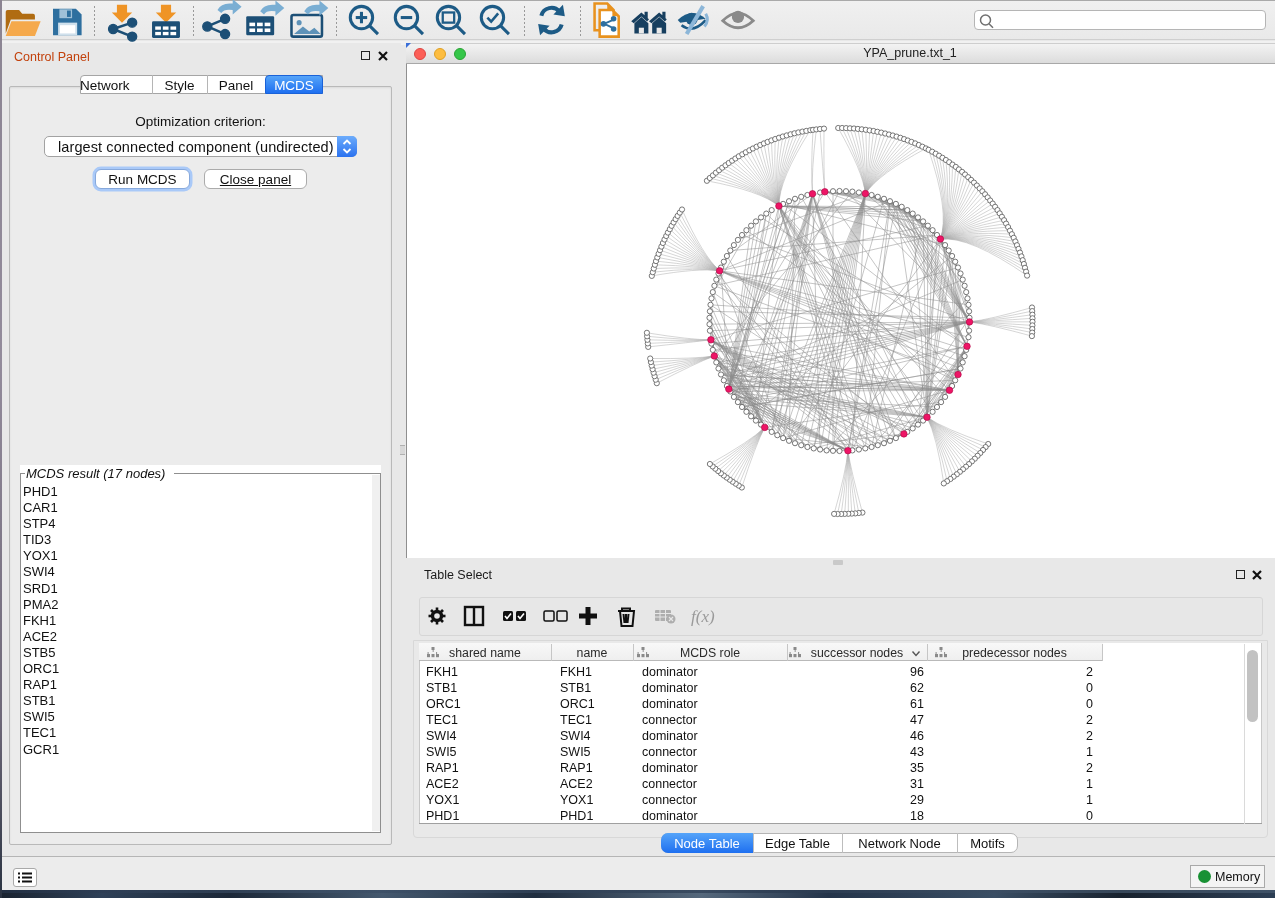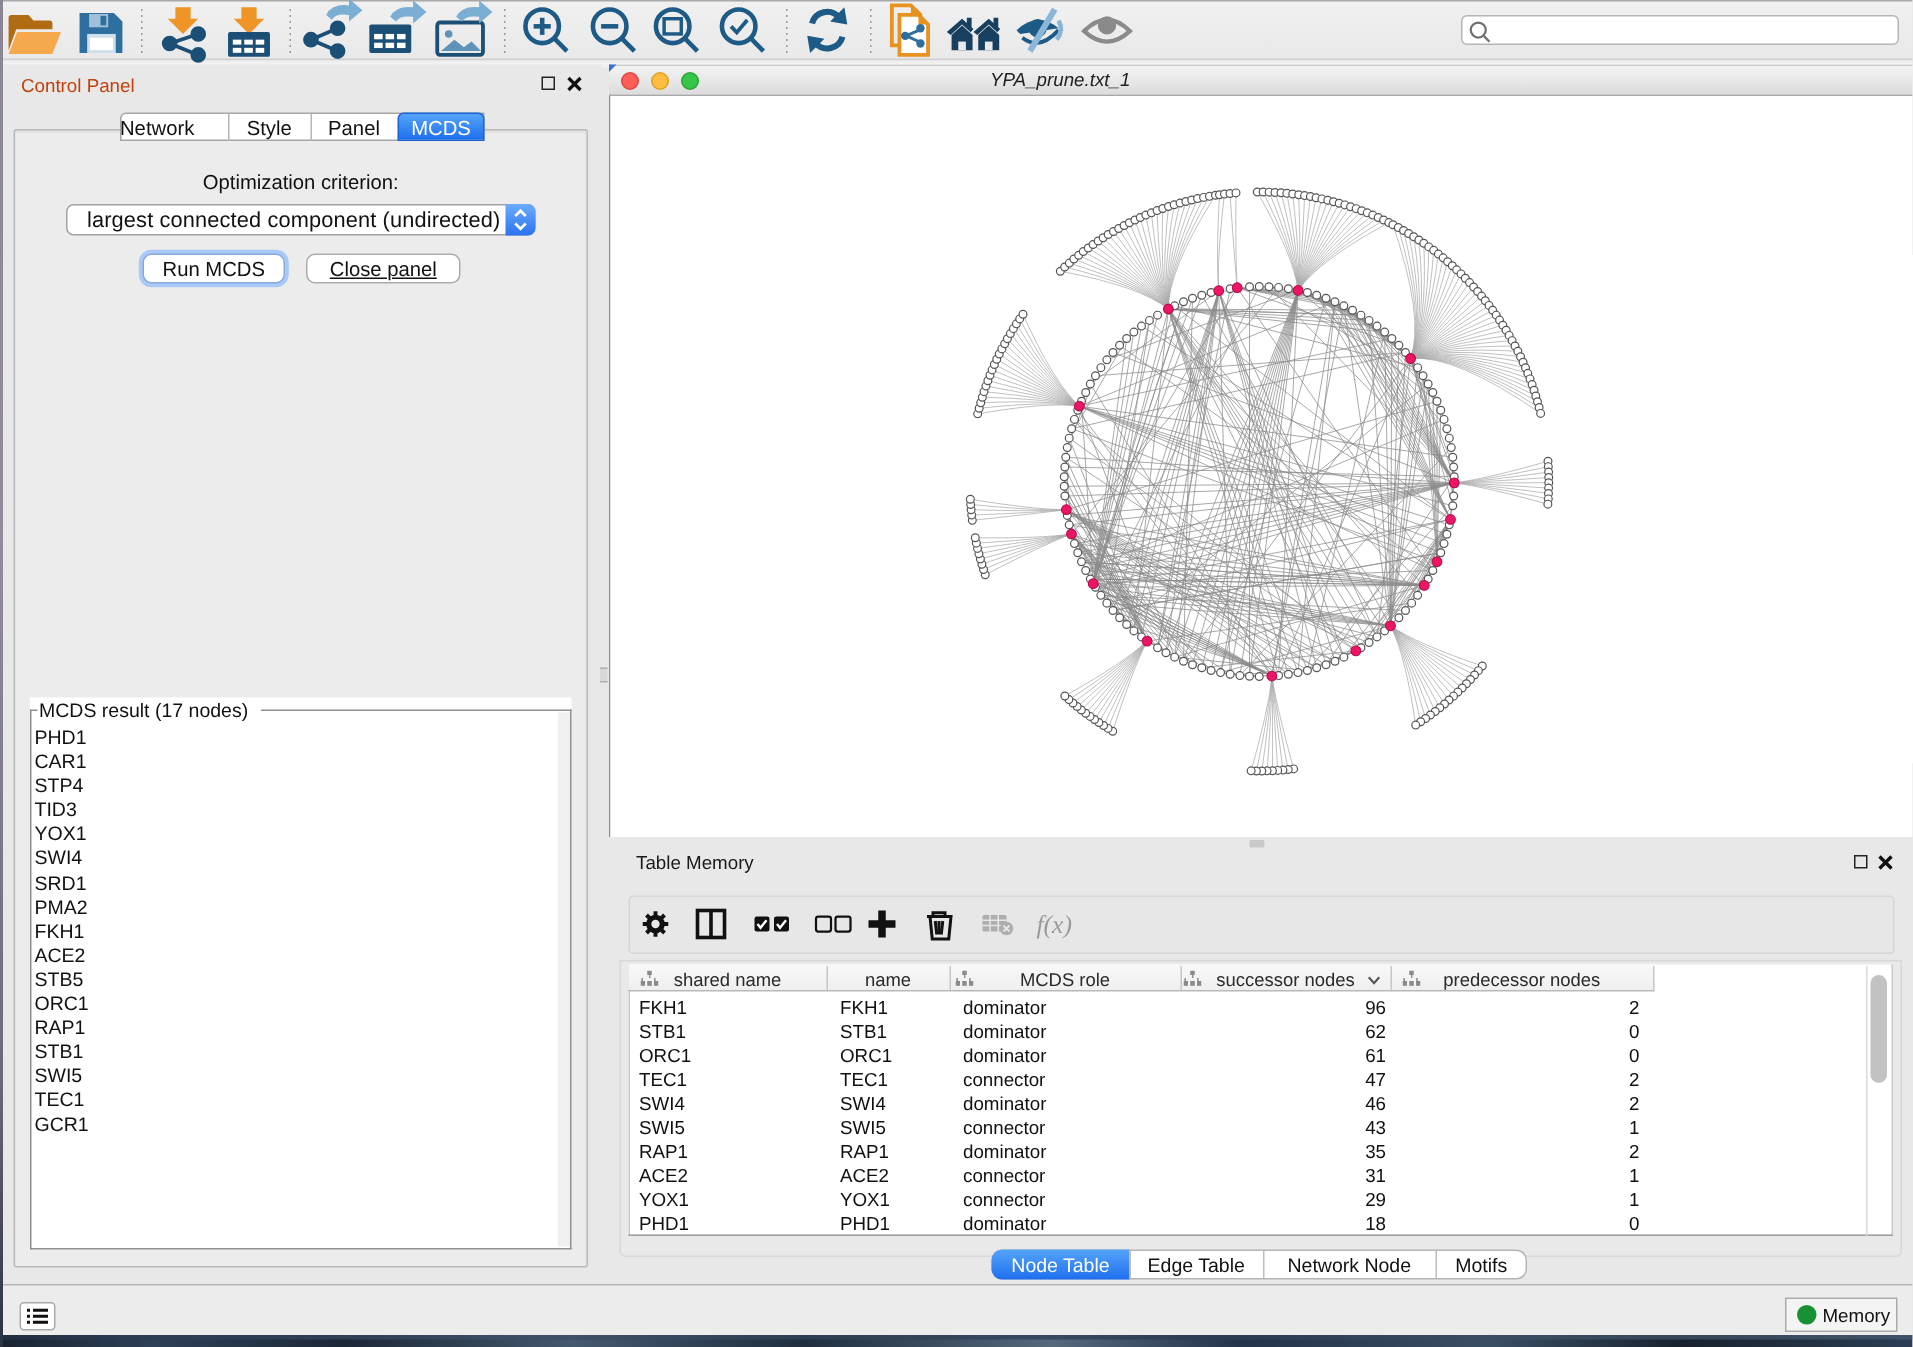--- a/index.html
+++ b/index.html
@@ -213,29 +213,29 @@
 <div class="abs" style="left:95px;top:169px;width:95px;height:20px;background:#fff;border:1px solid #87a9dc;border-radius:6px;box-shadow:0 0 0 2.5px #a9c9f8;"></div>
 <div class="abs" style="left:95px;top:172px;width:95px;text-align:center;font-size:13.5px;color:#111;">Run MCDS</div>
 <div class="abs" style="left:204px;top:169px;width:103px;height:20px;background:#fff;border:1px solid #ababab;border-radius:6px;"></div>
 <div class="abs" style="left:204px;top:172px;width:103px;text-align:center;font-size:13.5px;color:#111;text-decoration:underline;">Close panel</div>
 
 
 <div class="abs" style="left:20px;top:465px;width:361px;height:368px;background:#fff;"></div>
 <div class="abs" style="left:20px;top:473px;width:361px;height:360px;border-left:1px solid #8f8f8f;border-right:1px solid #8f8f8f;border-bottom:1px solid #8f8f8f;"></div>
 <div class="abs" style="left:20px;top:473px;width:5px;height:1px;background:#8f8f8f;"></div>
 <div class="abs" style="left:174px;top:473px;width:207px;height:1px;background:#8f8f8f;"></div>
-<div class="abs" style="left:26px;top:466px;font-size:13px;color:#111;">MCDS result (17 nodes)</div>
+<div class="abs" style="left:26px;top:466px;font-size:13px;color:#111;font-style:italic;">MCDS result (17 nodes)</div>
 <div class="abs" style="left:372px;top:475px;width:8px;height:356px;background:#f0f0f0;"></div>
 <div class="abs" style="left:23px;top:484px;font-size:13px;line-height:16.1px;color:#111;">PHD1<br>CAR1<br>STP4<br>TID3<br>YOX1<br>SWI4<br>SRD1<br>PMA2<br>FKH1<br>ACE2<br>STB5<br>ORC1<br>RAP1<br>STB1<br>SWI5<br>TEC1<br>GCR1</div>
 
 
 
 <div class="abs" style="left:406px;top:43px;width:869px;height:515px;border-left:1px solid #8f8f8f;background:#fff;"></div>
 <div class="abs" style="left:406px;top:43px;width:869px;height:21px;background:linear-gradient(180deg,#f3f3f3,#dcdcdc);border-bottom:1px solid #a8a8a8;border-top:1px solid #cecece;"></div>
-<div class="abs" style="left:660px;top:46px;width:500px;text-align:left;font-size:12.5px;color:#222;font-style:italic;">YPA_prune.txt_1</div>
+<div class="abs" style="left:660px;top:46px;width:500px;text-align:center;font-size:12.5px;color:#222;">YPA_prune.txt_1</div>
 <div class="abs" style="left:414px;top:47.5px;width:12px;height:12px;border-radius:50%;background:#fc5f57;border:1px solid #de4542;"></div>
 <div class="abs" style="left:434px;top:47.5px;width:12px;height:12px;border-radius:50%;background:#fdbd40;border:1px solid #dfa023;"></div>
 <div class="abs" style="left:454px;top:47.5px;width:12px;height:12px;border-radius:50%;background:#35c649;border:1px solid #2aa334;"></div>
 <div class="abs" style="left:406px;top:43px;width:0;height:0;border-top:5px solid #3a6fd8;border-right:5px solid transparent;"></div>
 <div class="abs" style="left:407px;top:64px;width:868px;height:494px;background:#fff;overflow:hidden;">
 <svg width="868" height="494" viewBox="0 0 868 494">
 <g stroke="#6e6e6e" stroke-width="0.5" opacity="0.8">
 <line x1="371.9" y1="142.0" x2="525.6" y2="347.8"></line>
 <line x1="371.9" y1="142.0" x2="516.1" y2="356.6"></line>
 <line x1="371.9" y1="142.0" x2="511.0" y2="360.6"></line>
@@ -1101,21 +1101,21 @@
 <circle cx="303.9" cy="275.8" r="3.25"></circle>
 <circle cx="312.6" cy="206.8" r="3.25"></circle>
 </g>
 </svg>
 </div>
 <div class="abs" style="left:400px;top:445px;width:5px;height:10px;background:#d8d8d8;border-top:1px solid #b0b0b0;border-bottom:1px solid #b0b0b0;"></div>
 <div class="abs" style="left:833px;top:560px;width:10px;height:5px;background:#c9c9c9;border-radius:1px;"></div>
 
 
 
-<div class="abs" style="left:424px;top:568px;font-size:12.5px;color:#1a1a1a;">Table Memory</div>
+<div class="abs" style="left:424px;top:568px;font-size:12.5px;color:#1a1a1a;">Table Select</div>
 <div class="abs" style="left:1236px;top:570px;width:9px;height:9px;border:1.6px solid #222;"></div>
 <svg class="abs" style="left:1251px;top:569px" width="12" height="12" viewBox="0 0 12 12">
     <path d="M2 2 L10 10 M10 2 L2 10" stroke="#111" stroke-width="2.2"></path>
   </svg>
 
 
 <div class="abs" style="left:419px;top:597px;width:844px;height:39px;background:#e7e7e7;border:1px solid #d6d6d6;border-radius:3px;"></div>
 <svg class="abs" style="left:419px;top:597px" width="320" height="39" viewBox="0 0 320 39">
 
  <g fill="#111">

